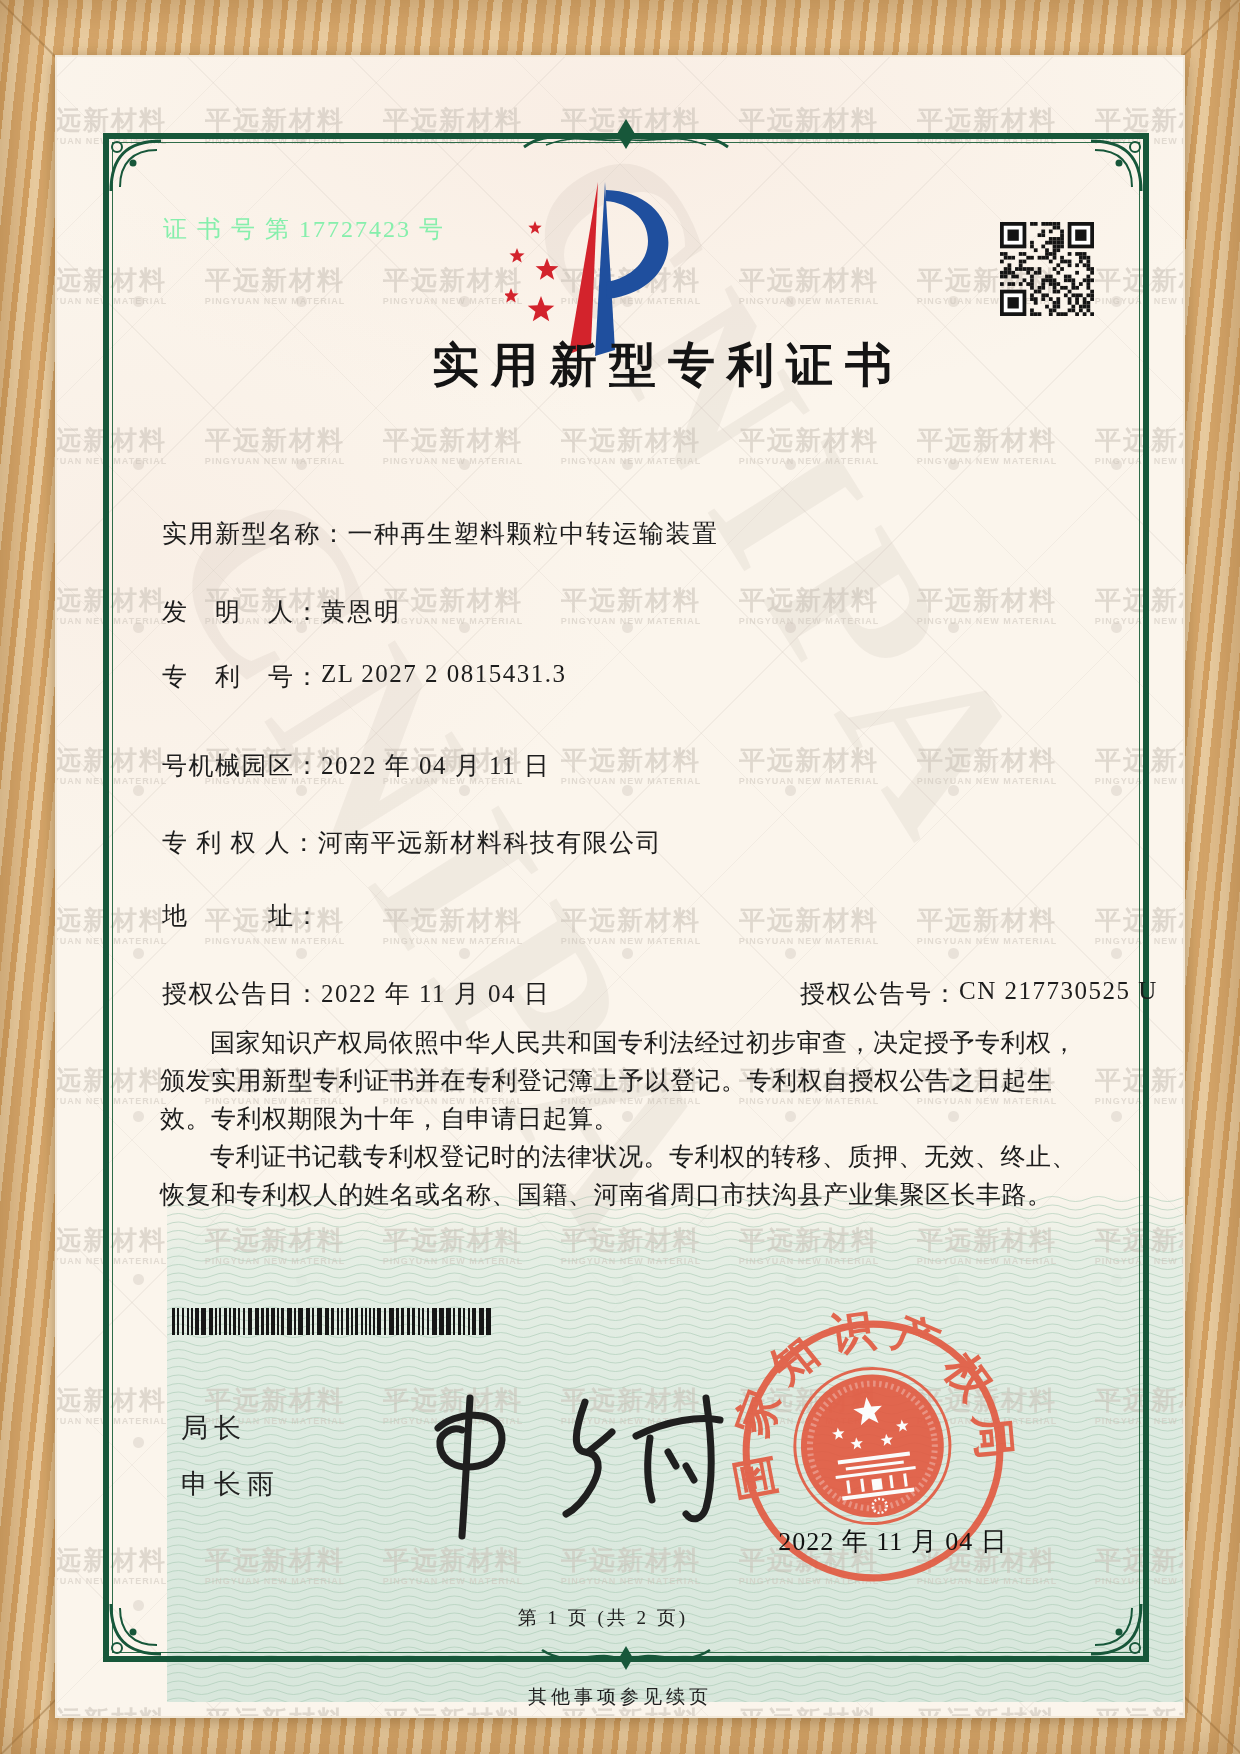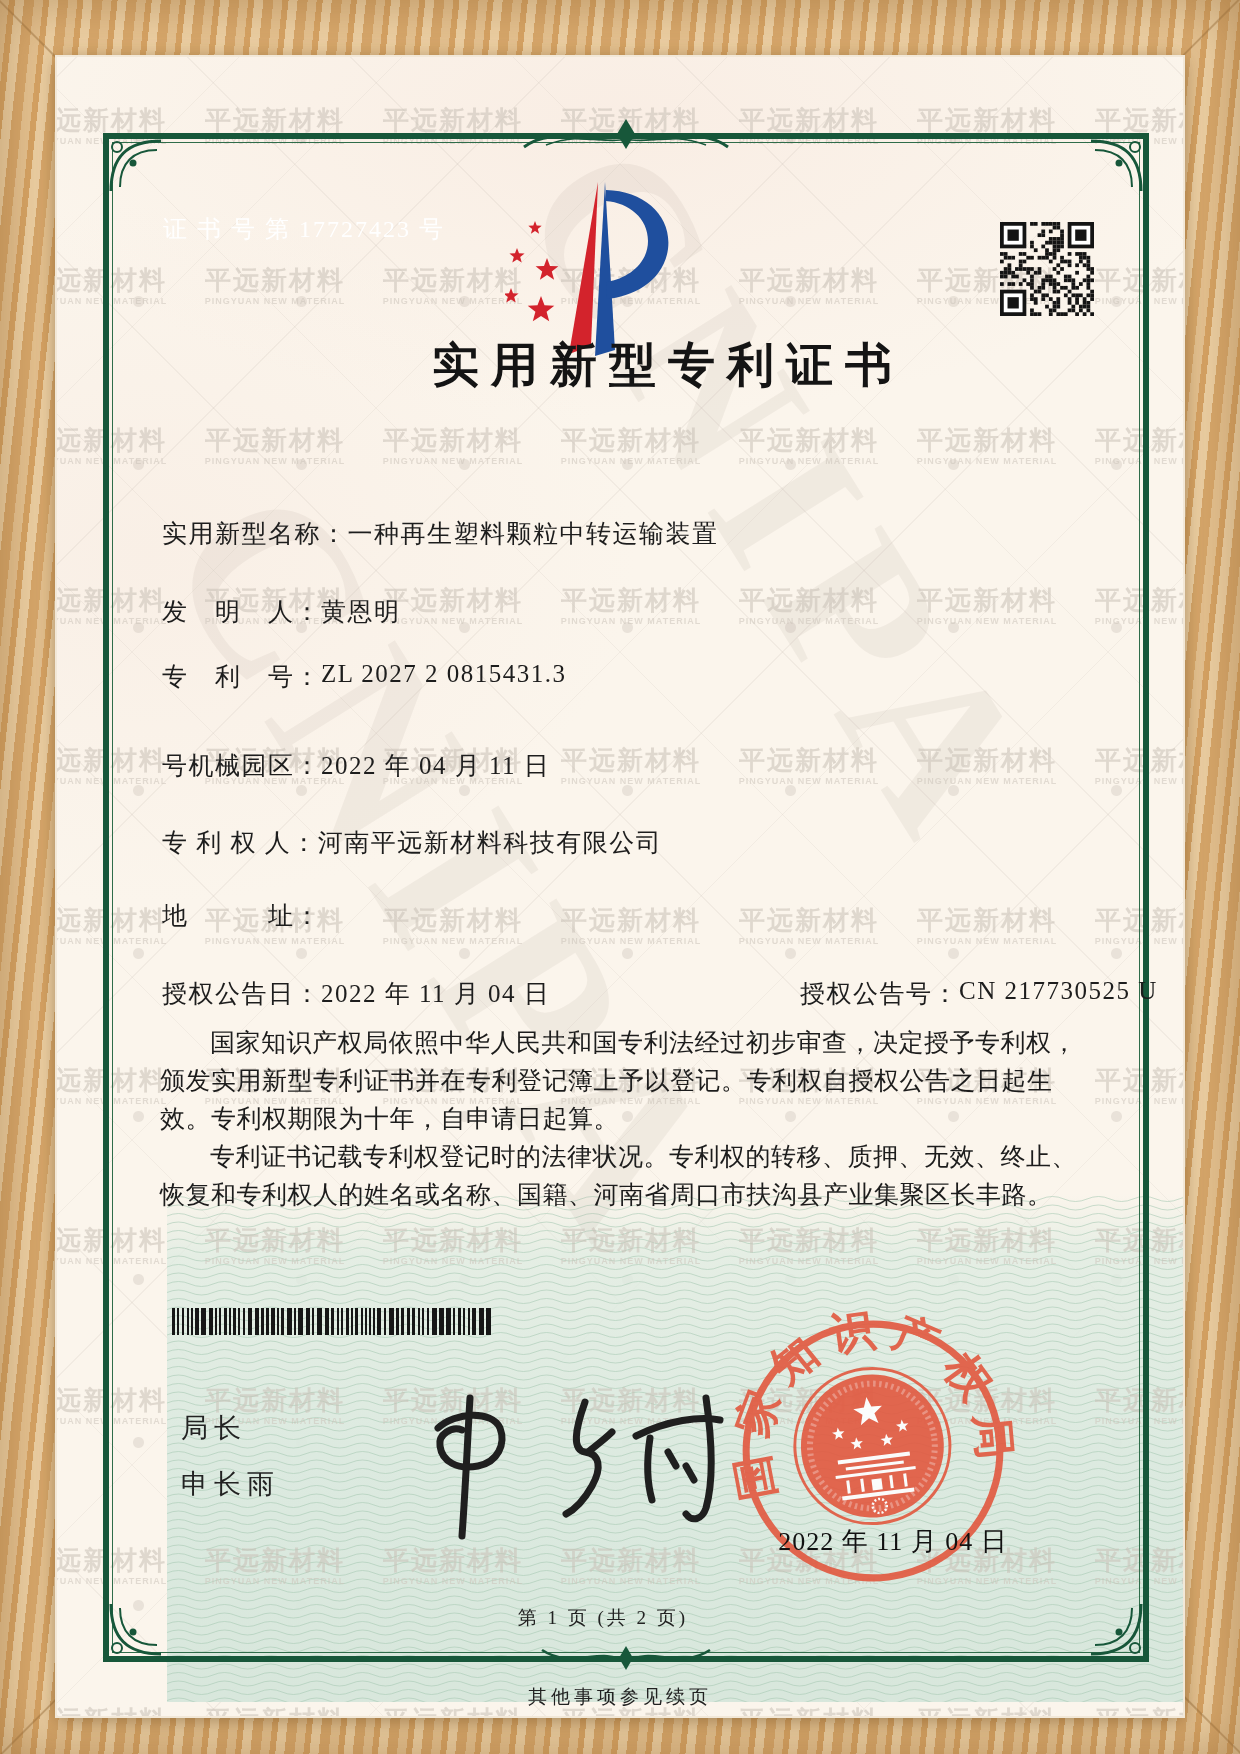--- a/index.html
+++ b/index.html
@@ -38,21 +38,21 @@
     border:6px solid #17573a;z-index:4;pointer-events:none;}
   .gborder .inner{position:absolute;inset:3px;border:1.5px solid #2f6d4a;}
   .corner{position:absolute;width:58px;height:58px;}
   .crest{position:absolute;left:50%;transform:translateX(-50%);}
   
   .greenzone{position:absolute;left:110px;top:1137px;width:1020px;height:508px;z-index:1;
     background:linear-gradient(180deg,rgba(228,239,231,0),rgba(223,236,226,.8) 12%,
                rgba(218,233,223,.95) 55%,rgba(214,230,219,.95));overflow:hidden;}
   
   .content{position:absolute;inset:0;z-index:5;}
-  .certno{position:absolute;left:163px;top:213px;font-size:24px;letter-spacing:2px;color:#ffffff;}
+  .certno{position:absolute;left:163px;top:213px;font-size:24px;letter-spacing:2px;color:#86efac;}
   .logo{position:absolute;left:505px;top:176px;width:175px;height:185px;}
   .qr{position:absolute;left:1000px;top:222px;width:94px;height:94px;}
   .title{position:absolute;left:103px;top:334px;width:1034px;text-align:center;
     font-size:47px;font-weight:bold;letter-spacing:12px;color:#141414;margin-left:48px;}
   .row{position:absolute;left:162px;display:flex;font-size:25px;letter-spacing:1.5px;
        color:#1d1d1d;white-space:pre;}
   .row .val{white-space:pre;}
   .row-addr .val{white-space:normal;width:655px;line-height:1.55;}
   .grant2{position:absolute;left:638px;top:0;display:flex;white-space:pre;}
   .paras{position:absolute;left:160px;top:1024px;width:926px;}

